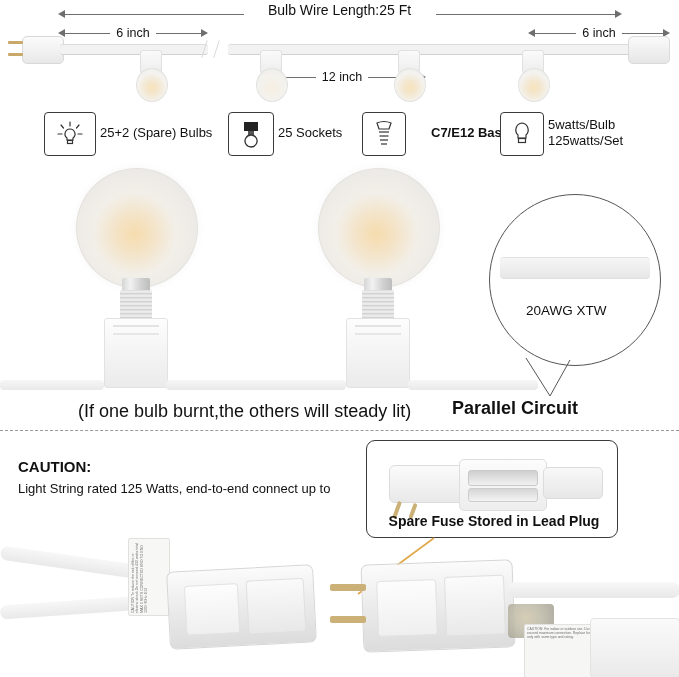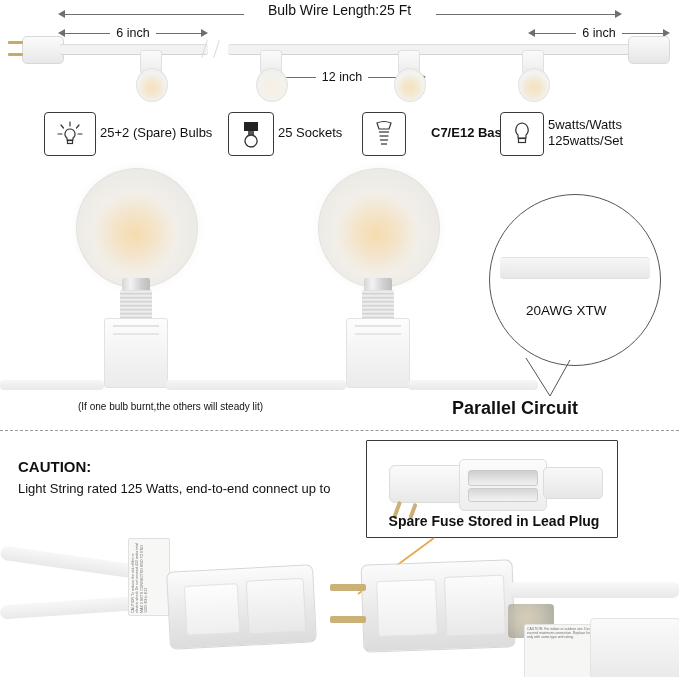--- a/index.html
+++ b/index.html
@@ -85,28 +85,28 @@
   .callout{
     border:1px solid #555;border-radius:50%;
     background:#fff;
   }
   .callout-wire{
     background:linear-gradient(180deg,#f6f6f6,#e7e7e7);
     border-top:1px solid #e2e2e2;border-bottom:1px solid #dfdfdf;border-radius:4px;
   }
   .callout-label{font-size:13.5px;color:#111;}
 
-  .note-text{font-size:10px;color:#111;}
+  .note-text{font-size:18px;color:#111;}
   .parallel-title{font-size:18px;font-weight:bold;color:#111;}
   .caution-title{font-size:15px;font-weight:bold;color:#111;}
   .caution-body{font-size:13px;color:#111;line-height:1.45;}
 
   .divider{border-top:1px dashed #9a9a9a;}
 
-  .fuse-box{border:1px solid #3a3a3a;border-radius:1px;background:#fff;}
+  .fuse-box{border:1px solid #3a3a3a;border-radius:9px;background:#fff;}
   .fuse-caption{
     font-size:14px;font-weight:bold;color:#111;
   }
 
   
   .plug-body-big{
     background:linear-gradient(180deg,#fbfbfb,#e9e9e9 55%,#dcdcdc);
     border:1px solid #d6d6d6;border-radius:7px;
   }
   .prong-big{background:#cbb077;border-radius:2px;}
@@ -229,21 +229,21 @@
   </svg>
 </div>
 <div class="abs spec-text" style="left:431px;top:126px;font-weight:bold;">C7/E12 Base</div>
 
 <div class="abs spec-box" style="left:500px;top:112px;width:42px;height:42px;">
   <svg width="26" height="30" viewBox="0 0 26 30">
     <path d="M13 4 a7 7 0 0 1 4 12 v3 h-8 v-3 a7 7 0 0 1 4 -12z" fill="none" stroke="#333" stroke-width="1.2"></path>
     <rect x="9.5" y="19.5" width="7" height="4" fill="none" stroke="#333" stroke-width="1.2"></rect>
   </svg>
 </div>
-<div class="abs spec-text" style="left:548px;top:118px;">5watts/Watts</div>
+<div class="abs spec-text" style="left:548px;top:118px;">5watts/Bulb</div>
 <div class="abs spec-text" style="left:548px;top:134px;">125watts/Set</div>
 
 <div class="abs bigbulb-glass" style="left:76px;top:168px;width:120px;height:118px;"></div>
 <div class="abs bigbulb-neck" style="left:122px;top:278px;width:28px;height:14px;"></div>
 <div class="abs bigbulb-thread" style="left:120px;top:290px;width:32px;height:30px;"></div>
 <div class="abs bigbulb-holder" style="left:104px;top:318px;width:62px;height:68px;">
   <div class="abs" style="left:8px;top:6px;width:46px;height:2px;background:#e3e3e3;"></div>
   <div class="abs" style="left:8px;top:14px;width:46px;height:2px;background:#e6e6e6;"></div>
 </div>
 

